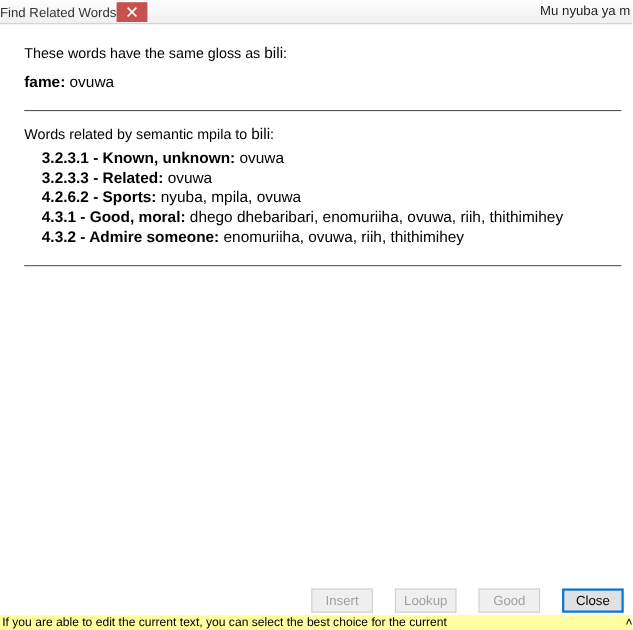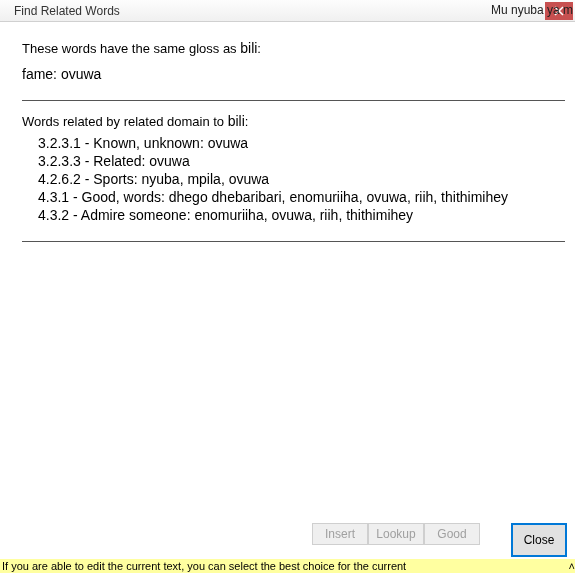--- a/index.html
+++ b/index.html
@@ -11,22 +11,21 @@
       height: 573px;
       overflow: hidden;
       position: relative;
     }
     .titlebar {
       height: 22px;
       background: linear-gradient(to bottom, #fdfdfd, #f0f0f0);
       border-bottom: 1px solid #d0d0d0;
       display: flex;
       align-items: center;
-      justify-content: space-between;
-      padding-left: 14px;
+      padding-left: 0;
     }
     .titlebar .title { font-size: 12px; color: #333; }
     .close-btn {
       width: 28px; height: 18px;
       background: #c75050;
       display: flex; align-items: center; justify-content: center;
       margin-right: 2px;
       cursor: pointer;
     }
     .close-btn svg { fill: #fff; }
@@ -38,53 +37,52 @@
       font-size: 13px;
       margin: 8px 0 4px 0;
     }
     .word-token {
       font-size: 14px;
     }
     .entry-line {
       font-size: 14px;
       margin: 6px 0;
     }
-    .label { font-weight: normal; }
+    .label { font-weight: bold; }
     .domain-list .entry-line { margin: 2px 16px; font-size: 14px; }
     hr.sep {
       border: none;
       border-top: 1px solid #555;
       margin: 18px 0 12px 0;
     }
     .button-row {
       position: absolute;
       bottom: 16px;
       right: 8px;
       display: flex;
-      gap: 0;
+      gap: 20px;
     }
     .btn {
       min-width: 56px;
       height: 22px;
       border: 1px solid #adadad;
       background: #e1e1e1;
       font-size: 12px;
       font-family: inherit;
       cursor: pointer;
     }
     .btn:disabled {
       color: #a0a0a0;
       background: #efefef;
       border-color: #cfcfcf;
       cursor: default;
     }
     .btn.focused {
       border: 2px solid #0078d7;
-      height: 34px;
-      margin-left: 31px;
+      height: 22px;
     }
     .status-bar {
       position: absolute;
       bottom: 0; left: 0; right: 0;
       height: 14px;
       background: #ffffa0;
       font-size: 11px;
       padding-left: 2px;
       color: #000;
       display: flex;
@@ -124,27 +122,27 @@
       <span>These words have the same gloss as </span><span class="word-token">bili</span>:
     </div>
     <div class="entries">
         <div class="entry-line"><span class="label">fame:  </span><span>ovuwa</span></div>
       </div>
     <hr class="sep">
   </div>
 
   <div class="semdom-block">
     <div class="group-intro">
-      <span>Words related by related domain to </span><span class="word-token">bili</span>:
+      <span>Words related by semantic mpila to </span><span class="word-token">bili</span>:
     </div>
     <div class="entries tight domain-list">
         <div class="entry-line"><span class="label">3.2.3.1 - Known, unknown:  </span><span>ovuwa</span></div>
         <div class="entry-line"><span class="label">3.2.3.3 - Related:  </span><span>ovuwa</span></div>
         <div class="entry-line"><span class="label">4.2.6.2 - Sports:  </span><span>nyuba, mpila, ovuwa</span></div>
-        <div class="entry-line"><span class="label">4.3.1 - Good, words:  </span><span>dhego dhebaribari, enomuriiha, ovuwa, riih, thithimihey</span></div>
+        <div class="entry-line"><span class="label">4.3.1 - Good, moral:  </span><span>dhego dhebaribari, enomuriiha, ovuwa, riih, thithimihey</span></div>
         <div class="entry-line"><span class="label">4.3.2 - Admire someone:  </span><span>enomuriiha, ovuwa, riih, thithimihey</span></div>
       </div>
     <hr class="sep">
   </div>
 
 
 </div>
 
 <div class="button-row">
   <button class="btn" disabled="">Insert</button>

